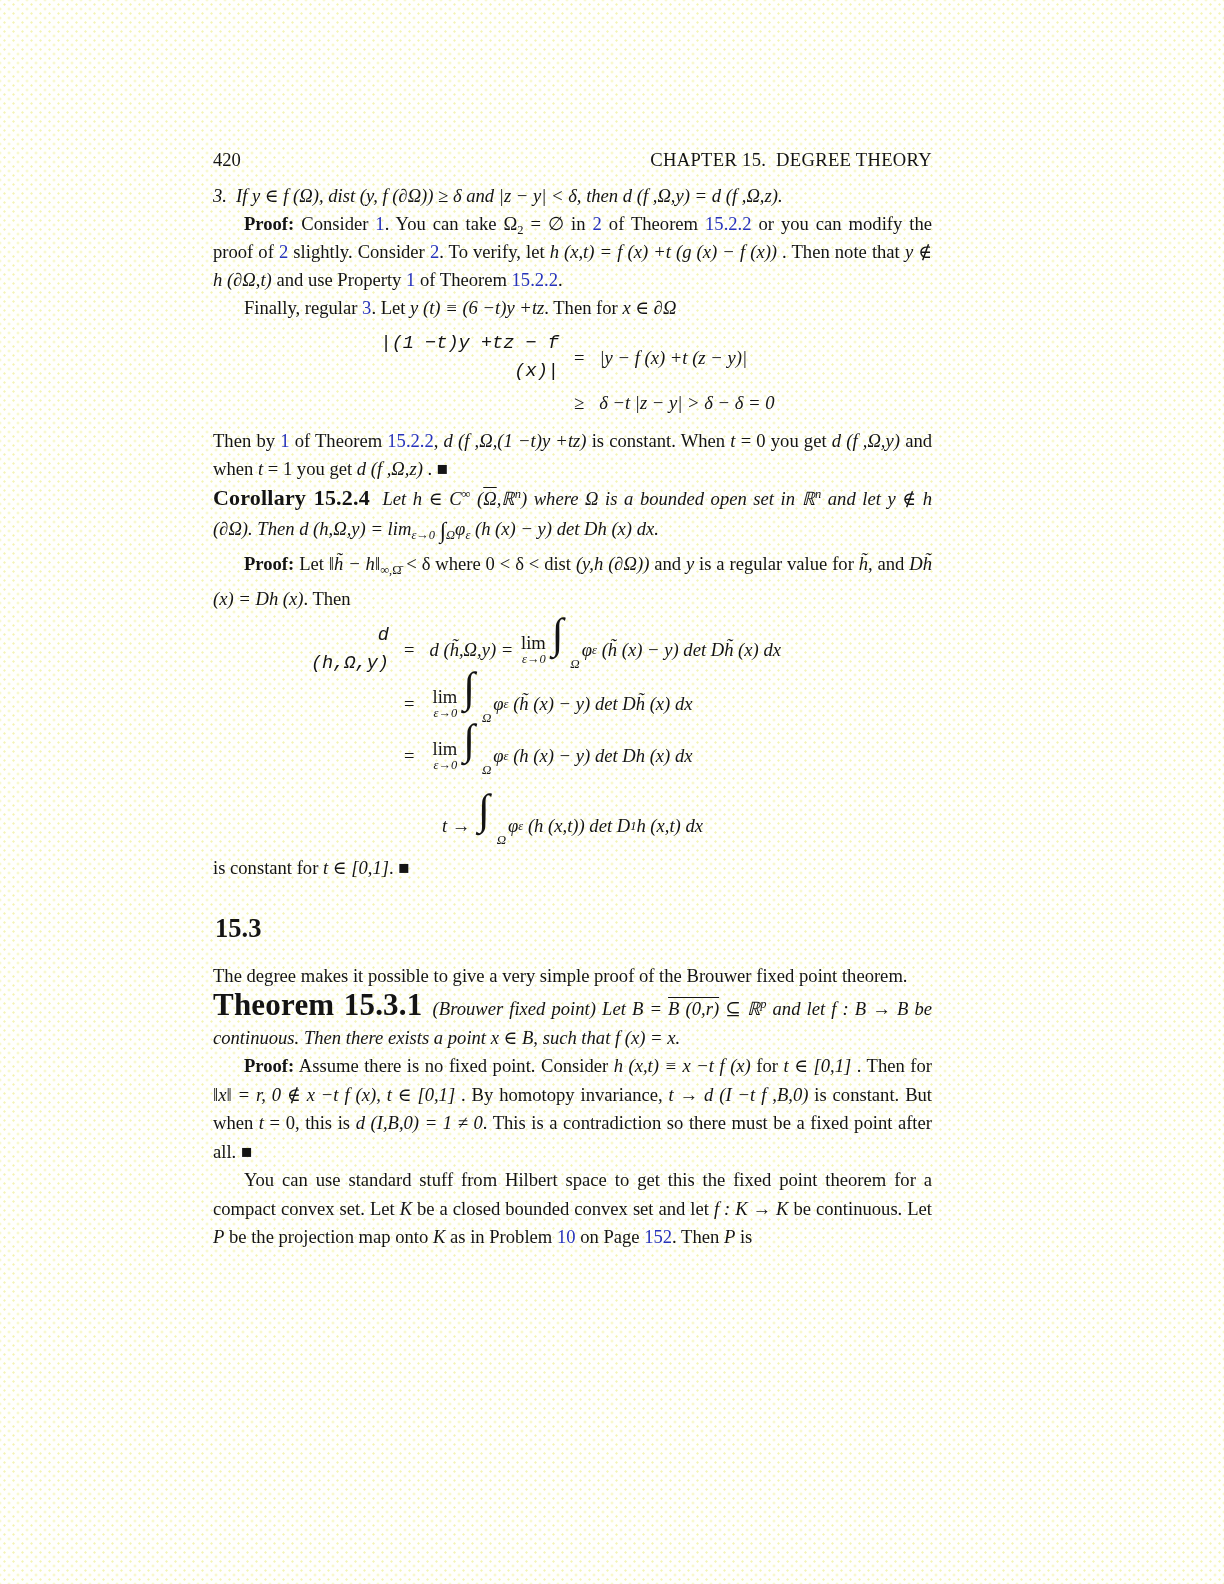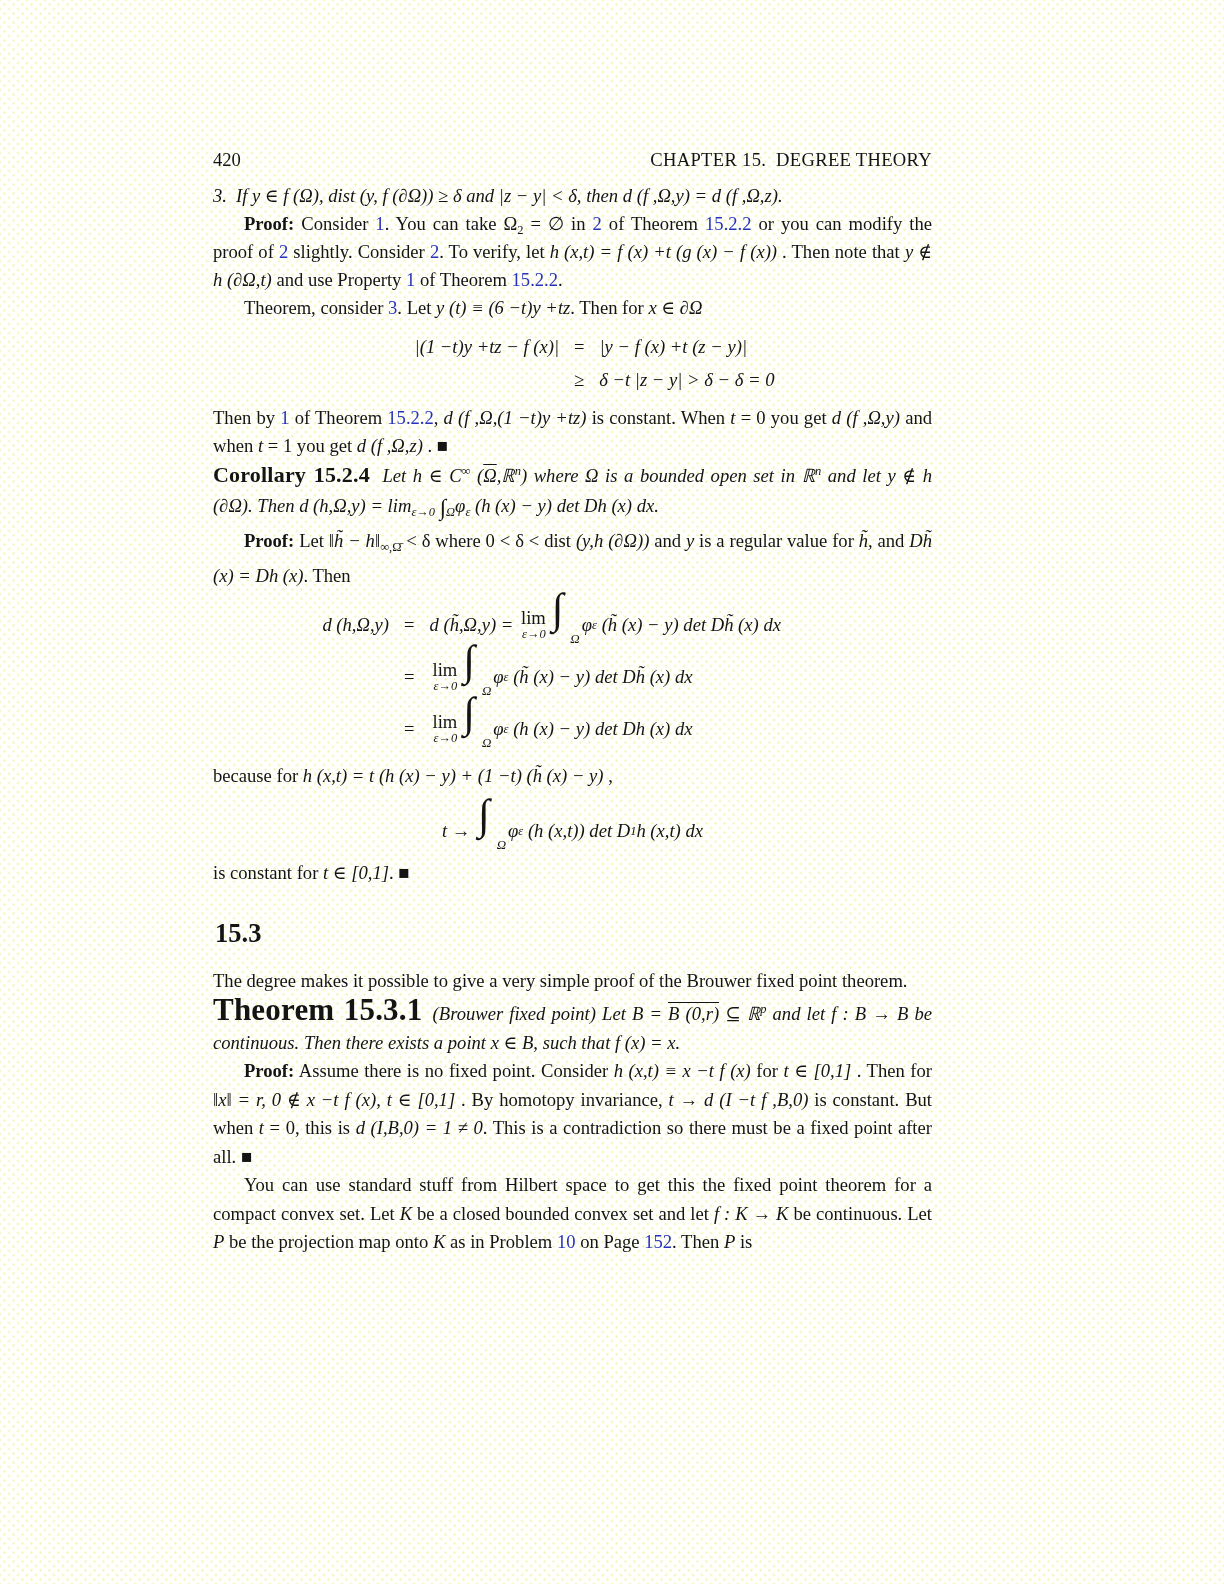--- a/index.html
+++ b/index.html
@@ -26,27 +26,27 @@
   .link{color:var(--link,#2733bb);cursor:pointer;}
   sub{font-size:12.5px;vertical-align:-4px;line-height:0;}
   sup{font-size:12.5px;vertical-align:7px;line-height:0;}
   .ov{text-decoration:overline;}
   
   [data-name="item-3"]{margin:12px 0 14px 27px;font-style:italic;}
   .ilabel{margin-right:9px;}
   
   .eq{font-style:italic;}
   .eqrow{display:flex;align-items:center;}
-  .eqrow .lhs{text-align:right;flex:none;}
+  .eqrow .lhs{text-align:right;flex:none;font-family:Liberation Mono, monospace;}
   .eqrow .rel{text-align:center;flex:none;padding:0 15px;font-style:normal;}
   .eqrow .rhs{display:flex;align-items:center;white-space:pre;}
   [data-name="display-equation-1"]{margin:8px 0 8px 134px;}
   [data-name="display-equation-1"] .eqrow{min-height:33px;}
   [data-name="display-equation-1"] .lhs{width:212px;}
-  [data-name="display-equation-2"]{margin:6px 0 4px 84px;}
+  [data-name="display-equation-2"]{margin:6px 0 16px 84px;}
   [data-name="display-equation-2"] .eqrow{min-height:52px;}
   [data-name="display-equation-2"] .lhs{width:92px;}
   .eqc{display:flex;justify-content:center;align-items:center;min-height:56px;margin:10px 0 0;white-space:pre;}
   
   .lim{display:inline-flex;flex-direction:column;align-items:flex-end;line-height:1.02;margin:0 3px;vertical-align:middle;}
   .lim .lt{font-style:normal;}
   .lim .lb{font-size:12.5px;}
   
   .intw{position:relative;display:inline-block;width:31px;height:46px;vertical-align:middle;margin:0 1px;}
   .intw .ig{position:absolute;top:-7px;left:2px;font-size:43px;font-style:normal;}
@@ -75,21 +75,21 @@
 
 <div class="page" data-name="document-page">
   <div class="content" data-name="page-content">
     <div class="pagehead" data-name="page-header">
       <span data-name="page-number">420</span>
       <span class="chapter" data-name="chapter-header">CHAPTER 15.  DEGREE THEORY</span>
     </div>
     <div id="doc-content" data-name="document-body">
         <p class="para" data-name="item-3"><span data-name="item-number" class="i ilabel">3.</span><span class="i" data-name="text-run">If y ∈ f (Ω), dist (y, f (∂Ω)) ≥ δ and |z − y| &lt; δ, then d (f ,Ω,y) = d (f ,Ω,z).</span></p>
         <p class="para indent" data-name="proof-paragraph-1"><span class="b" data-name="proof-label">Proof:</span><span class="" data-name="text-run"> Consider </span><span class="link" data-name="ref-link">1</span><span class="" data-name="text-run">.  You can take Ω</span><sub data-name="subscript">2</sub><span class="" data-name="text-run"> = ∅ in </span><span class="link" data-name="ref-link">2</span><span class="" data-name="text-run"> of Theorem </span><span class="link" data-name="ref-link">15.2.2</span><span class="" data-name="text-run"> or you can modify the proof of </span><span class="link" data-name="ref-link">2</span><span class="" data-name="text-run"> slightly. Consider </span><span class="link" data-name="ref-link">2</span><span class="" data-name="text-run">. To verify, let </span><span class="i" data-name="text-run">h (x,t) = f (x) +t (g (x) − f (x))</span><span class="" data-name="text-run"> . Then note that </span><span class="i" data-name="text-run">y ∉ h (∂Ω,t)</span><span class="" data-name="text-run"> and use Property </span><span class="link" data-name="ref-link">1</span><span class="" data-name="text-run"> of Theorem </span><span class="link" data-name="ref-link">15.2.2</span><span class="" data-name="text-run">.</span></p>
-        <p class="para indent" data-name="proof-paragraph-1-continued"><span class="" data-name="text-run">Theorem, consider </span><span class="link" data-name="ref-link">3</span><span class="" data-name="text-run">. Let </span><span class="i" data-name="text-run">y (t) ≡ (6 −t)y +tz</span><span class="" data-name="text-run">. Then for </span><span class="i" data-name="text-run">x ∈ ∂Ω</span></p>
+        <p class="para indent" data-name="proof-paragraph-1-continued"><span class="" data-name="text-run">Finally, regular </span><span class="link" data-name="ref-link">3</span><span class="" data-name="text-run">. Let </span><span class="i" data-name="text-run">y (t) ≡ (6 −t)y +tz</span><span class="" data-name="text-run">. Then for </span><span class="i" data-name="text-run">x ∈ ∂Ω</span></p>
         <div class="eq" data-name="display-equation-1">
           <div data-name="equation-row" class="eqrow">
             <span data-name="equation-lhs" class="lhs"><span class="" data-name="text-run">|(1 −t)y +tz − f (x)|</span></span>
             <span data-name="relation-symbol" class="rel">=</span>
             <span data-name="equation-rhs" class="rhs"><span class="" data-name="text-run">|y − f (x) +t (z − y)|</span></span>
           </div>
           <div data-name="equation-row" class="eqrow">
             <span data-name="equation-lhs" class="lhs"></span>
             <span data-name="relation-symbol" class="rel">≥</span>
             <span data-name="equation-rhs" class="rhs"><span class="" data-name="text-run">δ −t |z − y| &gt; δ − δ = 0</span></span>
@@ -108,21 +108,20 @@
             <span data-name="equation-lhs" class="lhs"></span>
             <span data-name="relation-symbol" class="rel">=</span>
             <span data-name="equation-rhs" class="rhs"><span data-name="limit-operator" class="lim"><span data-name="lim-text" class="lt">lim</span><span data-name="lim-subscript" class="lb">ε→0</span></span><span data-name="integral-operator" class="intw"><span data-name="integral-glyph" class="ig">∫</span><span data-name="integral-bound" class="is">Ω</span></span><span class="" data-name="text-run">φ</span><sub data-name="subscript">ε</sub><span class="" data-name="text-run"> (h̃ (x) − y) det Dh̃ (x) dx</span></span>
           </div>
           <div data-name="equation-row" class="eqrow">
             <span data-name="equation-lhs" class="lhs"></span>
             <span data-name="relation-symbol" class="rel">=</span>
             <span data-name="equation-rhs" class="rhs"><span data-name="limit-operator" class="lim"><span data-name="lim-text" class="lt">lim</span><span data-name="lim-subscript" class="lb">ε→0</span></span><span data-name="integral-operator" class="intw"><span data-name="integral-glyph" class="ig">∫</span><span data-name="integral-bound" class="is">Ω</span></span><span class="" data-name="text-run">φ</span><sub data-name="subscript">ε</sub><span class="" data-name="text-run"> (h (x) − y) det Dh (x) dx</span></span>
           </div>
         </div>
-        <p class="para" data-name="paragraph-because-for"><span class="" data-name="text-run">because for </span><span class="i" data-name="text-run">h (x,t) = t (h (x) − y) + (1 −t) (h̃ (x) − y)</span><span class="" data-name="text-run"> ,</span></p>
         <div class="eq eqc" data-name="display-equation-3"><span class="" data-name="text-run">t → </span><span data-name="integral-operator" class="intw"><span data-name="integral-glyph" class="ig">∫</span><span data-name="integral-bound" class="is">Ω</span></span><span class="" data-name="text-run">φ</span><sub data-name="subscript">ε</sub><span class="" data-name="text-run"> (h (x,t)) det D</span><sub data-name="subscript">1</sub><span class="" data-name="text-run">h (x,t) dx</span></div>
         <p class="para" data-name="paragraph-is-constant"><span class="" data-name="text-run">is constant for </span><span class="i" data-name="text-run">t ∈ [0,1]</span><span class="" data-name="text-run">. ■</span></p>
         <div class="section" data-name="section-heading-15-3">
           <span data-name="section-number">15.3</span>
         </div>
         <p class="para" data-name="paragraph-section-intro"><span class="" data-name="text-run">The degree makes it possible to give a very simple proof of the Brouwer fixed point theorem.</span></p>
         <p class="para" data-name="theorem-15-3-1"><span class="tlabel" data-name="theorem-label">Theorem 15.3.1</span><span class="" data-name="text-run"> (Brouwer fixed point) Let B = </span><span class="i ov" data-name="text-run">B (0,r)</span><span class="" data-name="text-run"> ⊆ ℝ</span><sup data-name="superscript">p</sup><span class="" data-name="text-run"> and let f : B → B be continuous. Then there exists a point x ∈ B, such that f (x) = x.</span></p>
         <p class="para indent" data-name="proof-paragraph-3"><span class="b" data-name="proof-label">Proof:</span><span class="" data-name="text-run"> Assume there is no fixed point.  Consider </span><span class="i" data-name="text-run">h (x,t) ≡ x −t f (x)</span><span class="" data-name="text-run"> for </span><span class="i" data-name="text-run">t ∈ [0,1]</span><span class="" data-name="text-run"> . Then for </span><span class="i" data-name="text-run">‖x‖ = r, 0 ∉ x −t f (x), t ∈ [0,1]</span><span class="" data-name="text-run"> . By homotopy invariance, </span><span class="i" data-name="text-run">t → d (I −t f ,B,0)</span><span class="" data-name="text-run"> is constant. But when </span><span class="i" data-name="text-run">t</span><span class="" data-name="text-run"> = 0, this is </span><span class="i" data-name="text-run">d (I,B,0) = 1 ≠ 0</span><span class="" data-name="text-run">. This is a contradiction so there must be a fixed point after all. ■</span></p>
         <p class="para indent" data-name="paragraph-hilbert"><span class="" data-name="text-run">You can use standard stuff from Hilbert space to get this the fixed point theorem for a compact convex set.  Let </span><span class="i" data-name="text-run">K</span><span class="" data-name="text-run"> be a closed bounded convex set and let </span><span class="i" data-name="text-run">f : K → K</span><span class="" data-name="text-run"> be continuous.  Let </span><span class="i" data-name="text-run">P</span><span class="" data-name="text-run"> be the projection map onto </span><span class="i" data-name="text-run">K</span><span class="" data-name="text-run"> as in Problem </span><span class="link" data-name="ref-link">10</span><span class="" data-name="text-run"> on Page </span><span class="link" data-name="ref-link">152</span><span class="" data-name="text-run">.  Then </span><span class="i" data-name="text-run">P</span><span class="" data-name="text-run"> is</span></p>
       </div>

